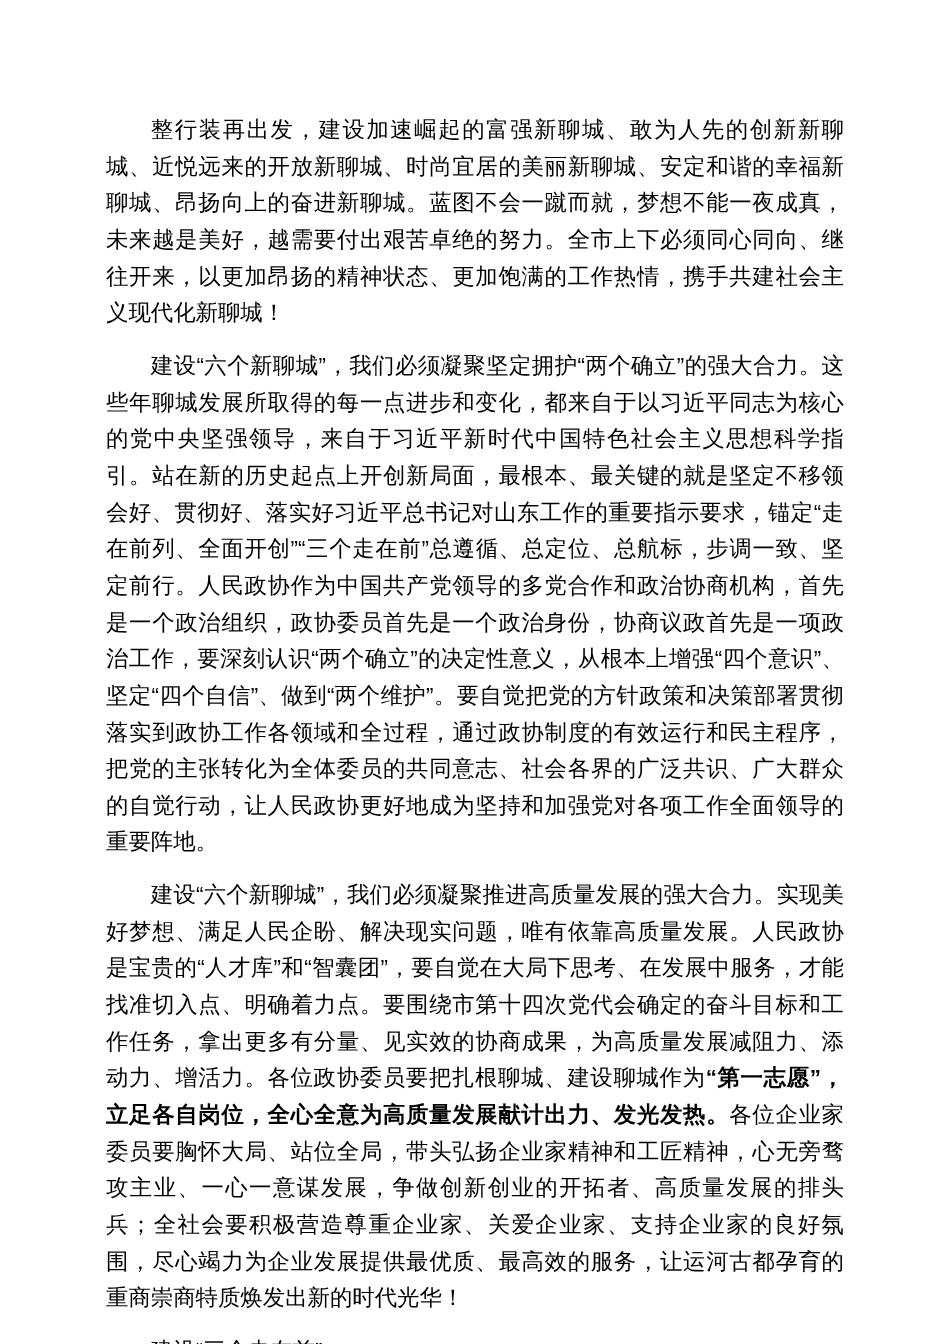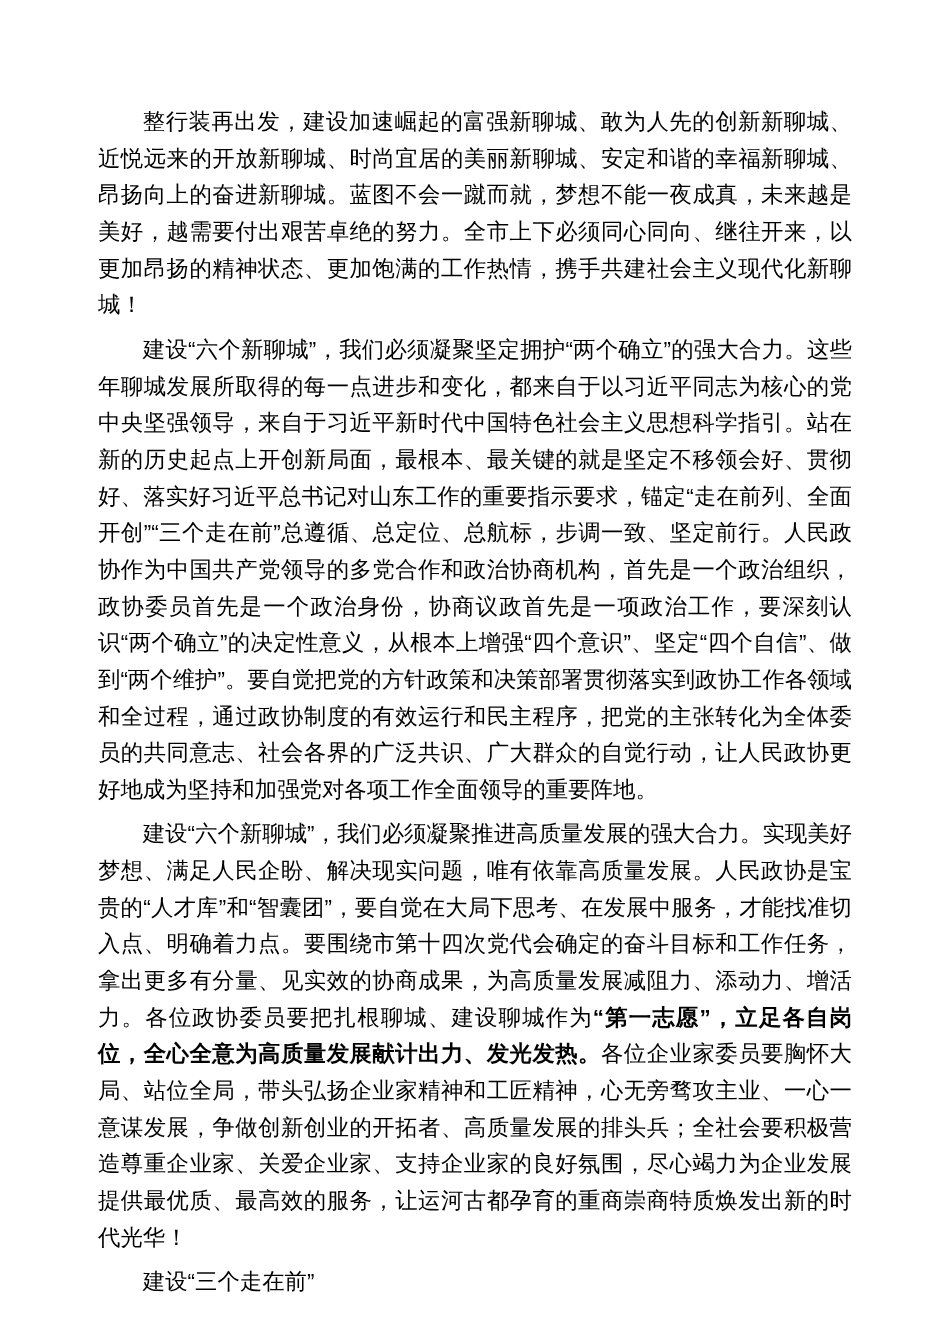--- a/index.html
+++ b/index.html
@@ -12,21 +12,21 @@
   }
   .page {
     box-sizing: border-box;
     width: 950px;
     height: 1344px;
     padding: 96px 90px 0 90px;
     background: #ffffff;
     overflow: hidden;
   }
   .para {
-    margin: 8px;
+    margin: 16px;
     padding: 0;
     font-size: 22.4px;
     line-height: 36.65px;
     color: #000000;
     text-align: justify;
     text-justify: inter-ideograph;
     text-indent: 2em;
     word-break: break-all;
     overflow-wrap: break-word;
   }

